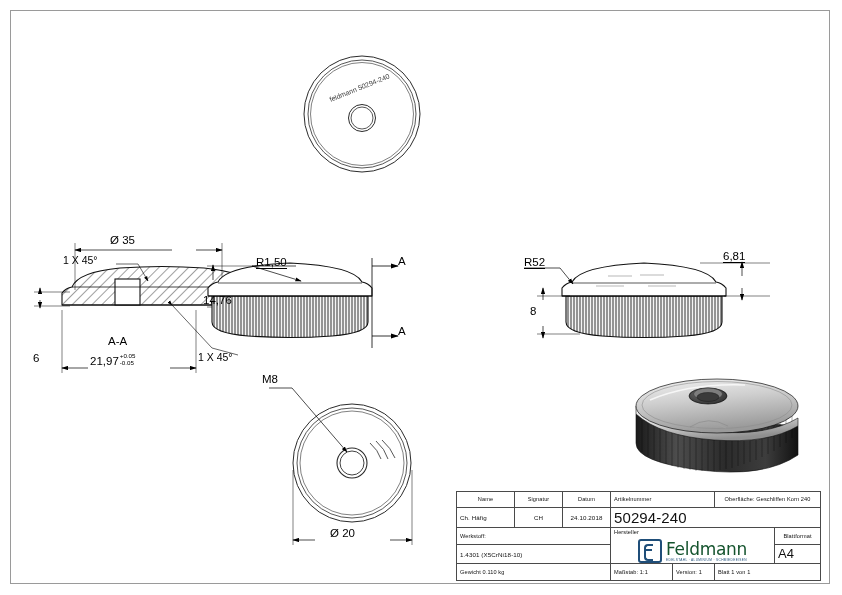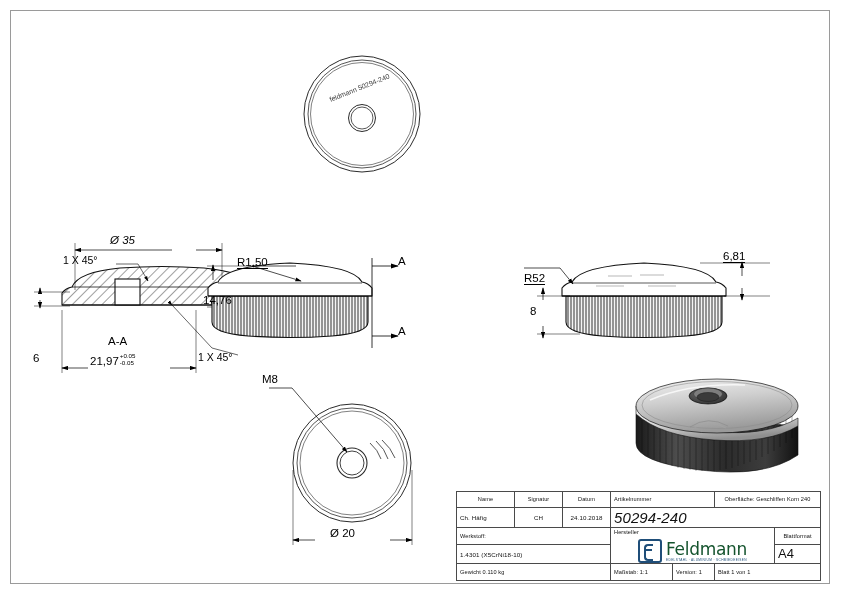--- a/index.html
+++ b/index.html
@@ -456,43 +456,43 @@
 
       <path d="M690,427 Q708,415 728,426" fill="none" stroke="#8d8d8d" stroke-width="0.7"></path>
       <path d="M692,429 Q710,419 726,428" fill="none" stroke="#a5a5a5" stroke-width="0.6"></path>
 
       <path d="M650,400 Q690,383 745,385" fill="none" stroke="#ffffff" stroke-width="1.6" opacity="0.75"></path>
     </g>
   </svg>
 
   <div class="engrave" style="left:331px; top:96px; transform: rotate(-22deg); transform-origin: left bottom;">feldmann 50294-240</div>
 
-  <div class="dim" style="left:110px; top:234px;font-style:italic;">Ø 35</div>
+  <div class="dim" style="left:110px; top:234px;">Ø 35</div>
 
   <div class="dim small" style="left:63px; top:254px;">1 X 45°</div>
 
   <div class="dim" style="left:203px; top:294px;text-align:right;">14,76</div>
 
   <div class="dim" style="left:108px; top:335px;">A-A</div>
 
   <div class="dim" style="left:90px; top:353px;">
     <span>21,97</span><span class="tol"><span>+0.05</span><span>-0.05</span></span>
   </div>
 
   <div class="dim" style="left:33px; top:352px;">6</div>
 
   <div class="dim small" style="left:198px; top:351px;">1 X 45°</div>
 
-  <div class="dim" style="left:237px; top:256px;">
+  <div class="dim" style="left:256px; top:256px;">
     <span class="underline-lbl">R1,50</span>
   </div>
   <div class="dim" style="left:398px; top:255px;">A</div>
   <div class="dim" style="left:398px; top:325px;">A</div>
 
-  <div class="dim" style="left:524px; top:272px;">
+  <div class="dim" style="left:524px; top:256px;">
     <span class="underline-lbl">R52</span>
   </div>
   <div class="dim" style="left:530px; top:305px;">8</div>
   <div class="dim" style="left:723px; top:250px;">
     <span class="underline-lbl">6,81</span>
   </div>
 
   <div class="dim" style="left:262px; top:373px;">M8</div>
   <div class="dim" style="left:330px; top:527px;">Ø 20</div>
 
@@ -512,21 +512,21 @@
           <td class="hdr ctr">Name</td>
           <td class="hdr ctr">Signatur</td>
           <td class="hdr ctr">Datum</td>
           <td class="hdr" colspan="2" rowspan="1">Artikelnummer</td>
           <td class="hdr ctr" colspan="2" rowspan="1">Oberfläche:  Geschliffen Korn 240</td>
         </tr>
         <tr>
           <td class="val">Ch. Häfig</td>
           <td class="val ctr">CH</td>
           <td class="val ctr">24.10.2018</td>
-          <td class="val artnum" colspan="4" rowspan="1" style="border-bottom:none;font-style:italic;">50294-240</td>
+          <td class="val artnum" colspan="4" rowspan="1" style="border-bottom:none;">50294-240</td>
         </tr>
         <tr>
           <td class="hdr" colspan="3" rowspan="1" style="border-bottom:none;height:14px;">Werkstoff:</td>
           <td class="hdr" colspan="3" rowspan="2" style="vertical-align:top;">
             <div class="lbl-small">Hersteller</div>
             <div class="logo-wrap" style="margin-top:-1px;">
               <div class="logo-mark"></div>
               <div class="logo-text">
                 <div class="logo-name">Feldmann</div>
                 <div class="logo-tag">EDELSTAHL · ALUMINIUM · SCHMIEDEEISEN</div>

